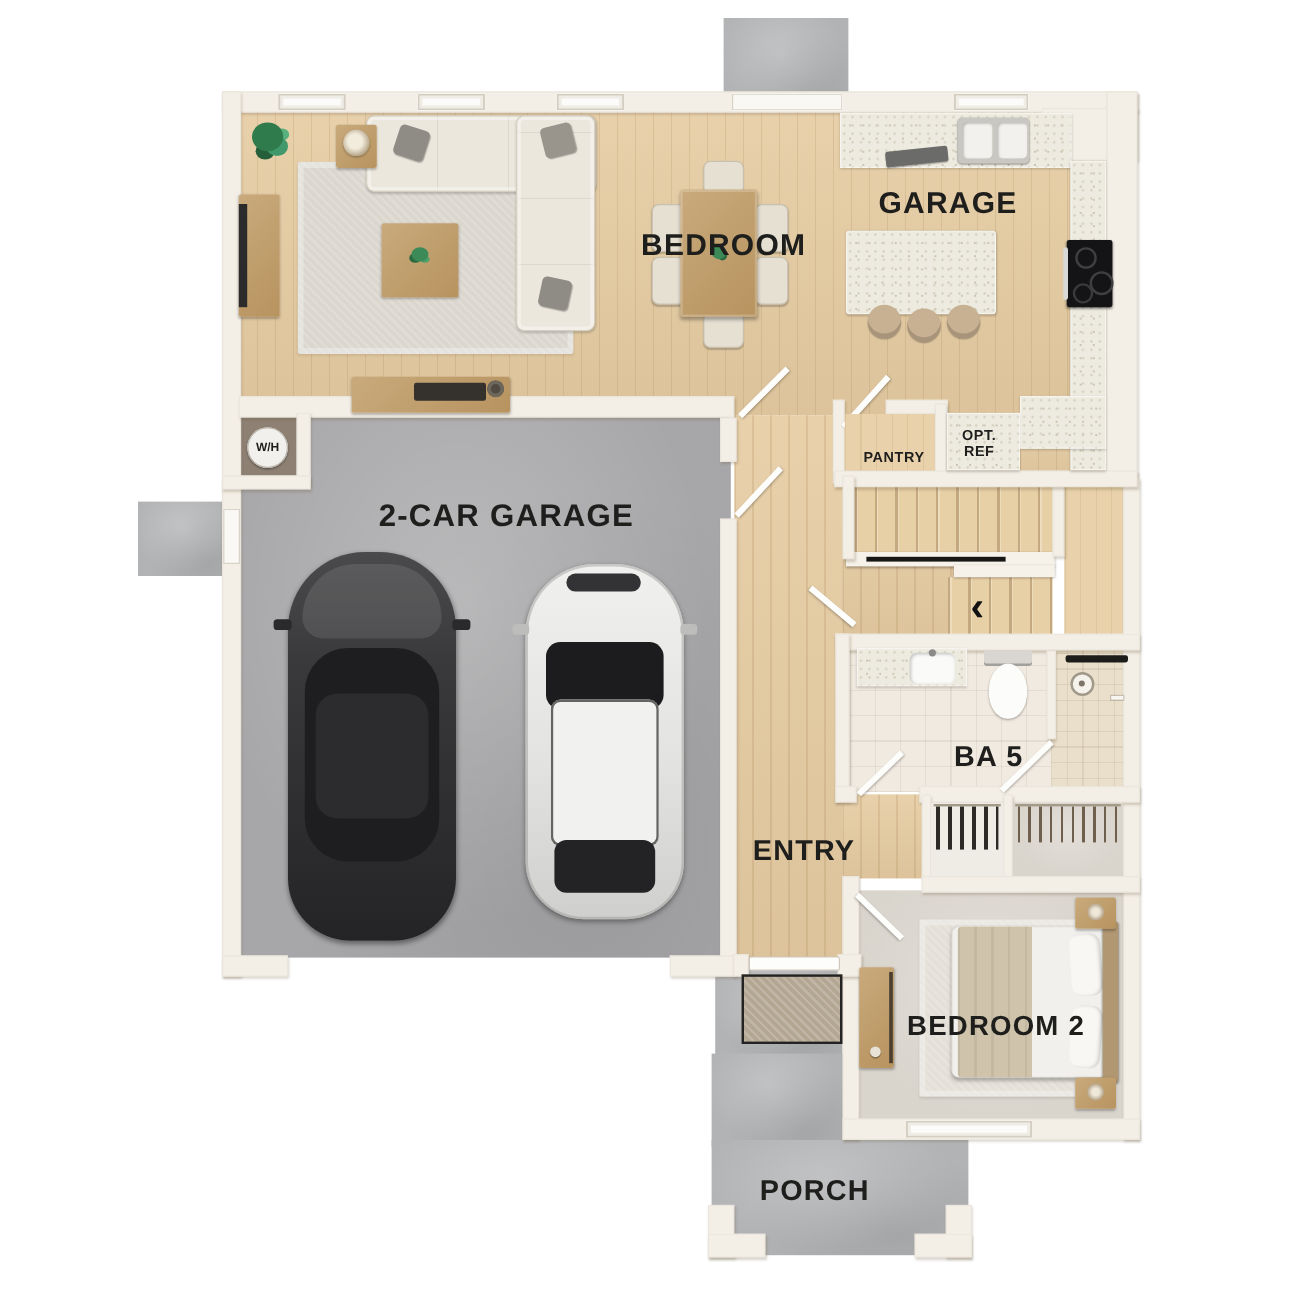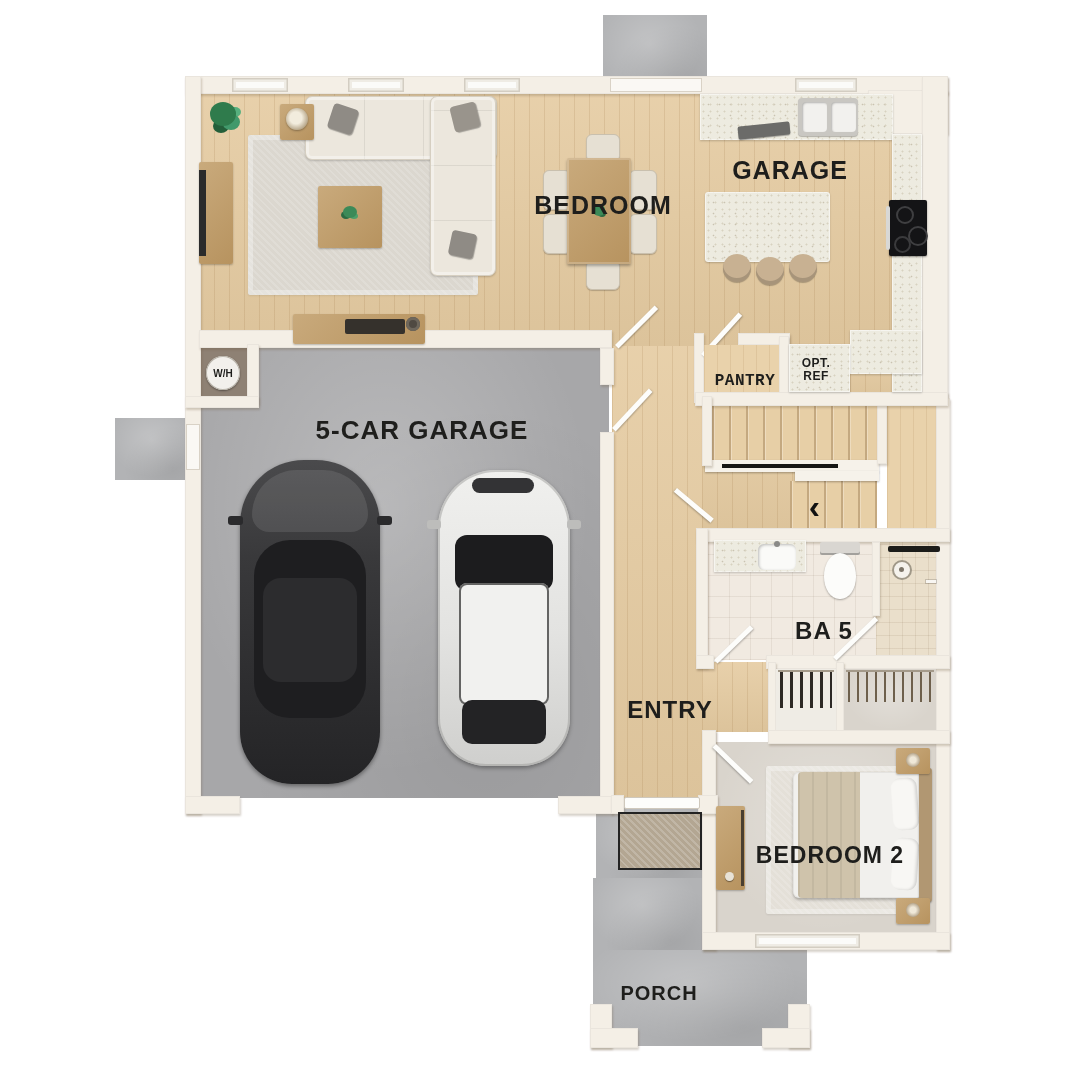--- a/index.html
+++ b/index.html
@@ -223,22 +223,22 @@
   <div class="woodfurn" style="left:896px;top:898px;width:34px;height:26px;"></div>
   <div class="abs" style="left:906px;top:903px;width:14px;height:14px;border-radius:50%;background:radial-gradient(circle,#efe8d8 30%,#8a7455 100%);"></div>
   <div class="woodfurn" style="left:716px;top:806px;width:29px;height:84px;"></div>
   <div class="abs" style="left:741px;top:810px;width:3px;height:76px;background:#4a3f30;"></div>
   <div class="abs" style="left:725px;top:872px;width:9px;height:9px;border-radius:50%;background:#e8e2d6;box-shadow:0 1px 1px rgba(0,0,0,.4);"></div>
 
   <div class="abs" style="left:618px;top:812px;width:80px;height:54px;background:#b3a692;background-image:repeating-linear-gradient(45deg,rgba(255,255,255,.18) 0 2px,transparent 2px 5px);border:2px solid #232323;"></div>
 
   <div class="label" style="left:603px;top:205px;font-size:25px;">BEDROOM</div>
   <div class="label" style="left:790px;top:170px;font-size:25px;">GARAGE</div>
-  <div class="label" style="left:422px;top:430px;font-size:26px;">5-CAR GARAGE</div>
-  <div class="label" style="left:745px;top:381px;font-size:16px;letter-spacing:.5px;font-family:Liberation Mono, monospace;">PANTRY</div>
+  <div class="label" style="left:422px;top:430px;font-size:26px;">2-CAR GARAGE</div>
+  <div class="label" style="left:745px;top:381px;font-size:12px;letter-spacing:.5px;">PANTRY</div>
   <div class="label wrap" style="left:816px;top:370px;font-size:12px;width:40px;letter-spacing:.5px;">OPT. REF</div>
   <div class="label" style="left:223px;top:373px;font-size:10px;letter-spacing:0;">W/H</div>
   <div class="label" style="left:824px;top:631px;font-size:24px;">BA 5</div>
   <div class="label" style="left:670px;top:710px;font-size:24px;">ENTRY</div>
   <div class="label" style="left:830px;top:855px;font-size:23px;">BEDROOM 2</div>
-  <div class="label" style="left:659px;top:993px;font-size:20px;">PORCH</div>
+  <div class="label" style="left:679px;top:993px;font-size:24px;">PORCH</div>
 
 </div>
 
 </body></html>

